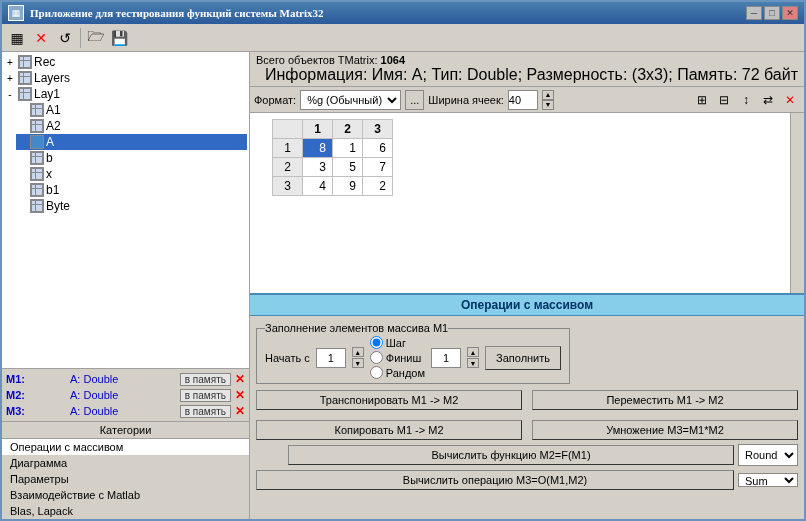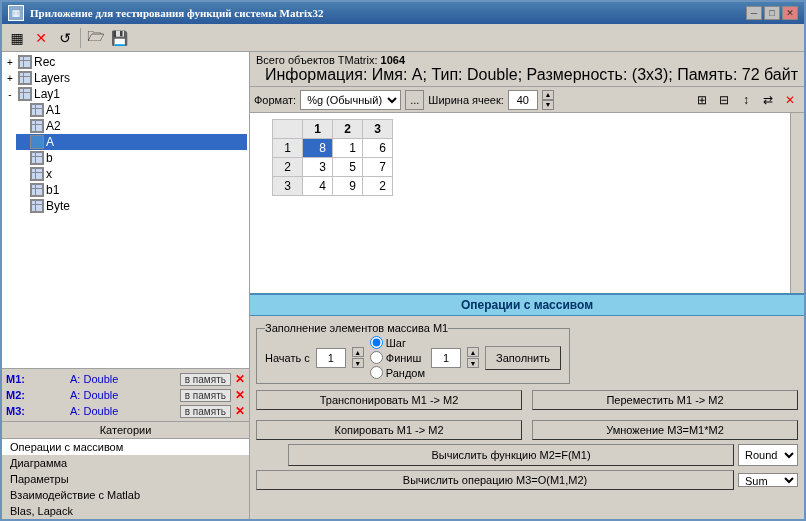--- a/index.html
+++ b/index.html
@@ -49,21 +49,21 @@
     .info-bar { background: #d4d0c8; padding: 2px 6px; border-bottom: 1px solid #a0a0a0; }
     .info-line1 { font-size: 11px; }
     .info-line2 { font-size: 16px; text-align: right; }
     .info-bold { font-weight: bold; }
 
     .matrix-toolbar { display: flex; align-items: center; gap: 4px; padding: 2px 4px; background: #d4d0c8; border-bottom: 1px solid #a0a0a0; height: 26px; }
     .format-label { font-size: 11px; }
     .format-select { font-size: 11px; border: 1px solid #888; background: white; padding: 1px 2px; height: 20px; }
     .dots-btn { background: #d4d0c8; border: 1px solid #888; padding: 0 4px; height: 20px; cursor: pointer; font-size: 11px; }
     .width-label { font-size: 11px; }
-    .width-input { width: 30px; border: 1px solid #888; text-align: center; height: 20px; font-size: 11px; }
+    .width-input { width: 30px; border: 1px solid #888; text-align: left; height: 20px; font-size: 11px; }
     .spin-btns { display: flex; flex-direction: column; }
     .spin-btn { width: 12px; height: 10px; background: #d4d0c8; border: 1px solid #888; cursor: pointer; display: flex; align-items: center; justify-content: center; font-size: 7px; line-height: 1; }
     .matrix-icons { display: flex; gap: 2px; margin-left: auto; }
     .matrix-icon-btn { width: 20px; height: 20px; background: #d4d0c8; border: 1px solid transparent; cursor: pointer; display: flex; align-items: center; justify-content: center; font-size: 12px; }
     .matrix-icon-btn.red { color: red; }
 
     .matrix-area { flex: 1; background: white; overflow: hidden; padding: 2px; position: relative; max-height: 180px; }
     .matrix-table { border-collapse: collapse; margin-left: 20px; margin-top: 4px; }
     .matrix-table th, .matrix-table td { border: 1px solid #c0c0c0; padding: 2px 6px; text-align: right; min-width: 30px; font-size: 12px; }
     .matrix-table th { background: #e8e8e8; text-align: center; }
@@ -424,21 +424,21 @@
 
           
           <div class="ops-buttons">
             <button class="ops-btn">Транспонировать М1 -&gt; М2</button>
             <button class="ops-btn">Переместить М1 -&gt; М2</button>
             <button class="ops-btn">Копировать М1 -&gt; М2</button>
             <button class="ops-btn">Умножение М3=М1*М2</button>
           </div>
 
           
-          <div style="display:flex;gap:4px;margin-top:4px;margin-left:32px;">
+          <div style="display:flex;align-items:center;gap:4px;margin-top:4px;margin-left:32px;">
             <button class="ops-btn" style="flex:1;">Вычислить функцию М2=F(М1)</button>
             <select style="border:1px solid #888;background:white;font-size:11px;height:22px;padding:0 2px;min-width:60px;">
               <option>Round</option>
               <option>Floor</option>
               <option>Ceil</option>
               <option>Abs</option>
               <option>Sqrt</option>
             </select>
           </div>
 

